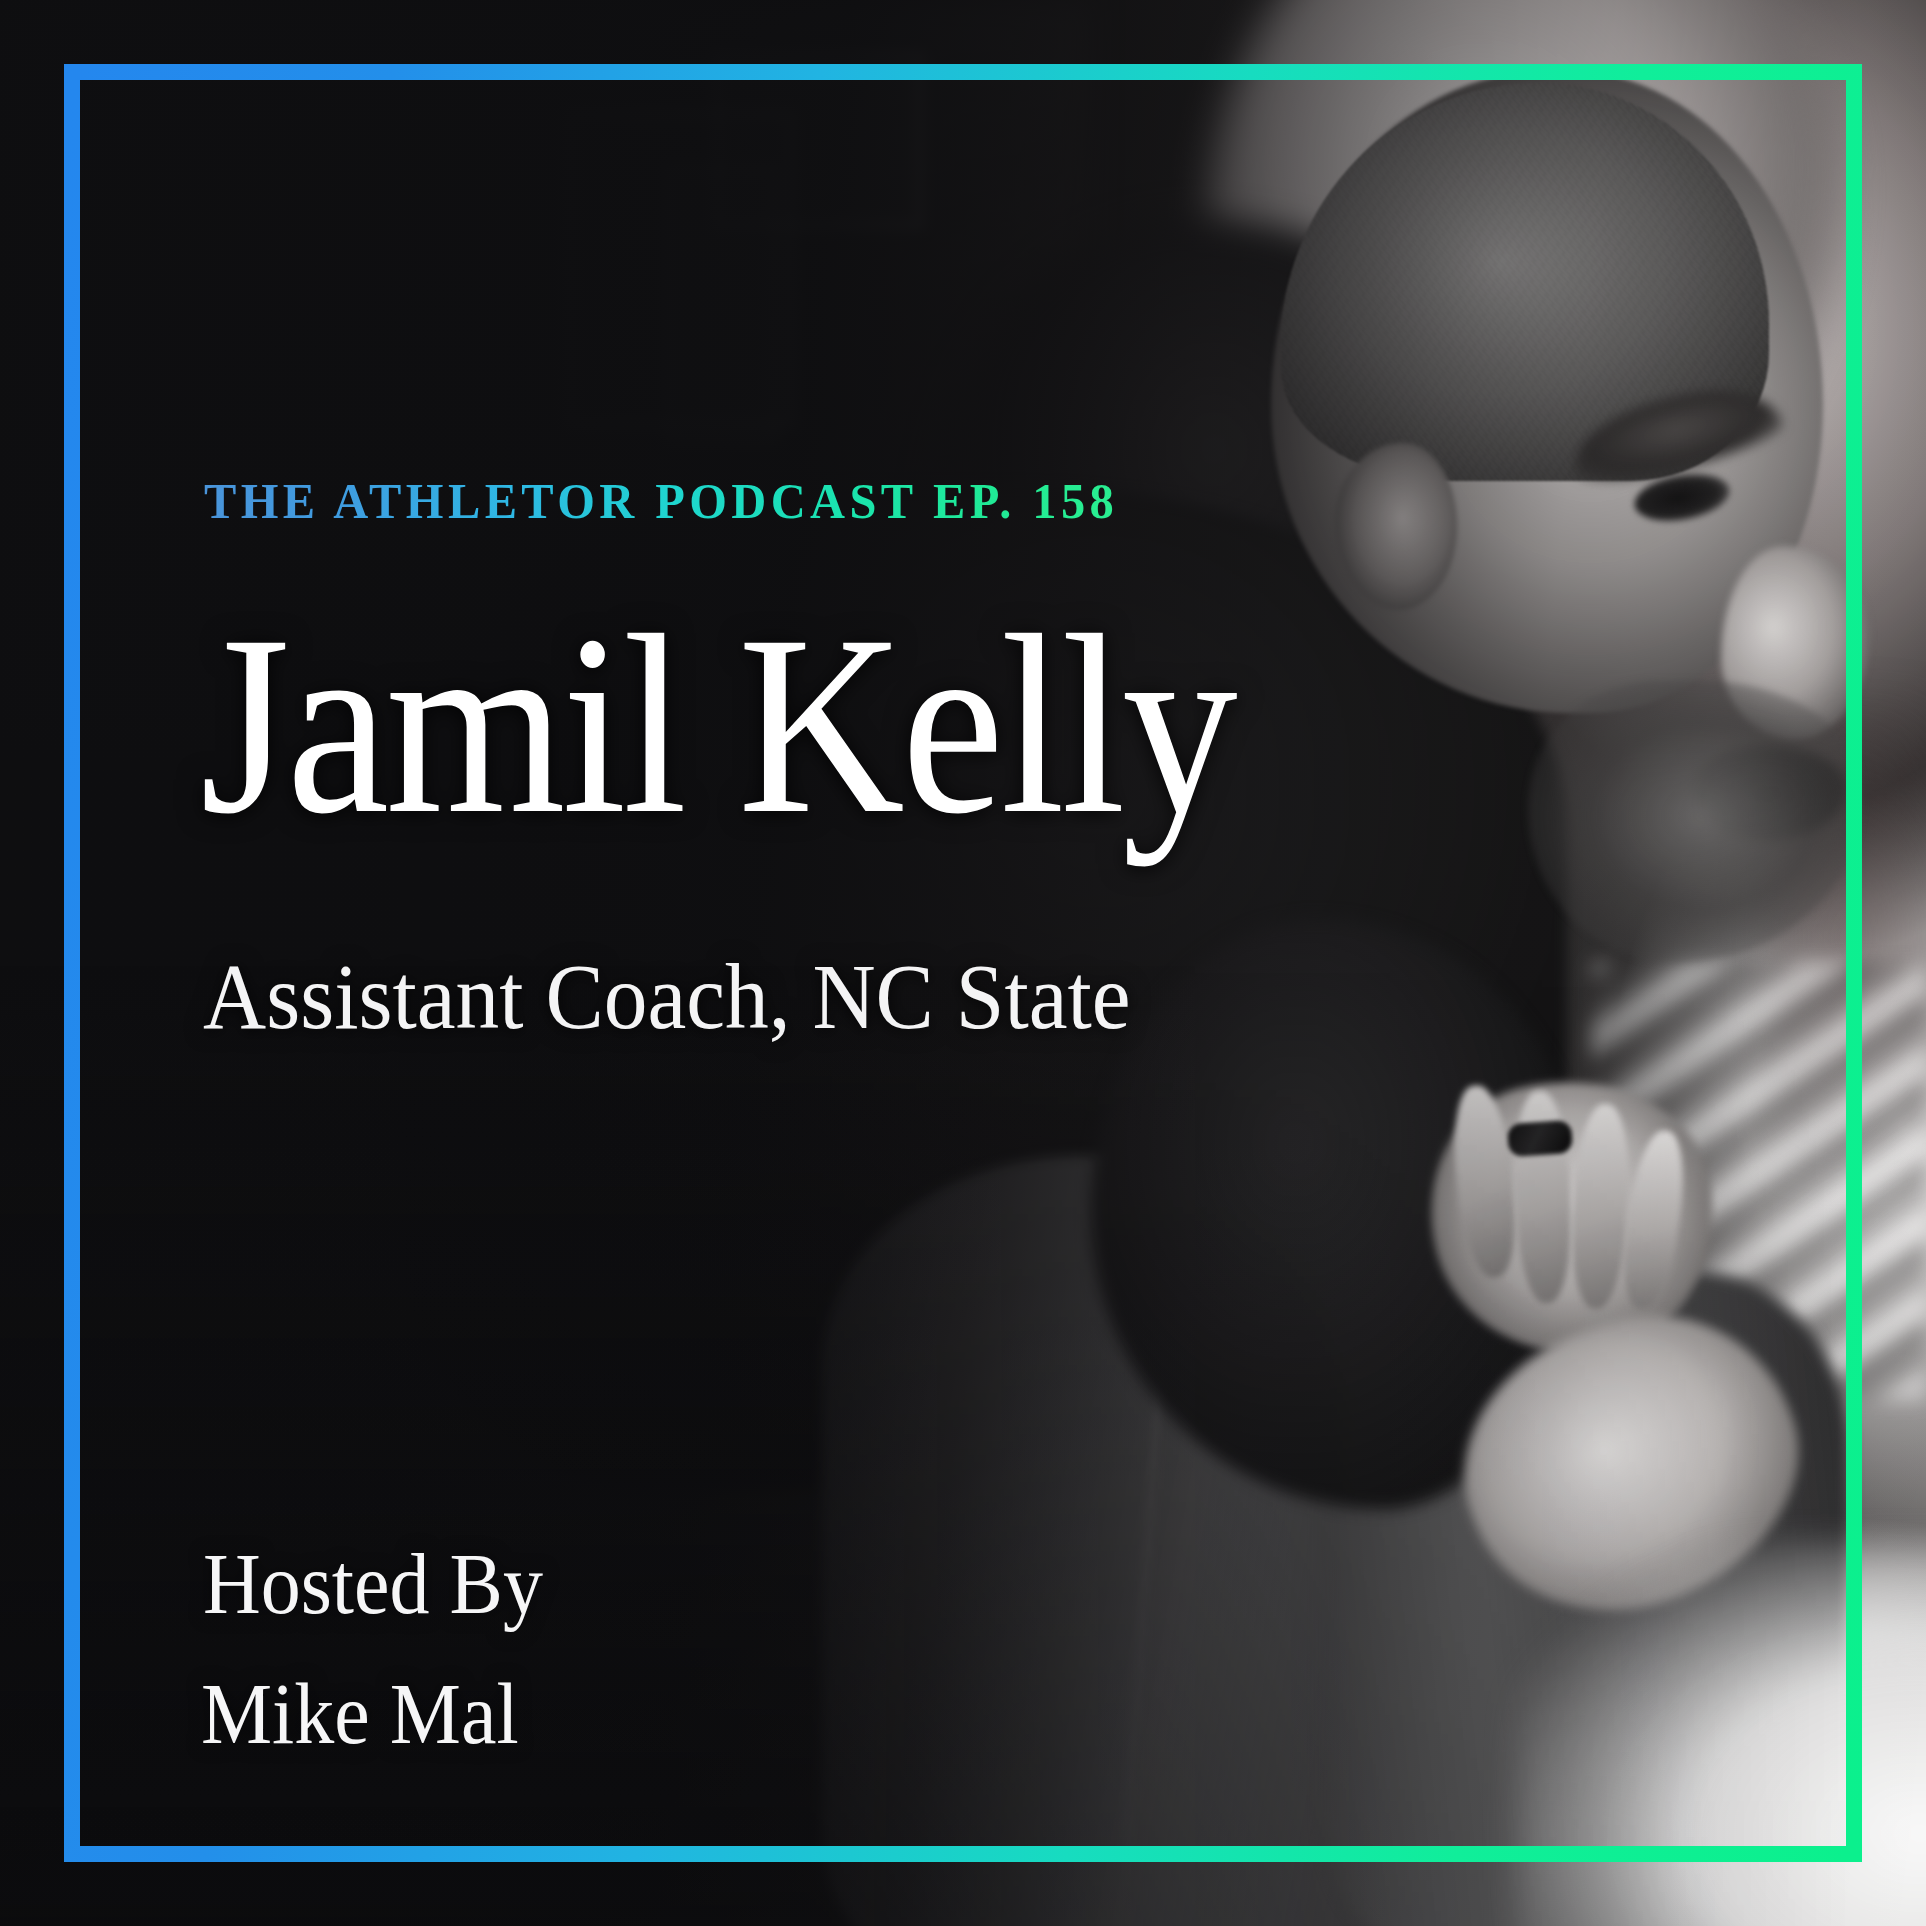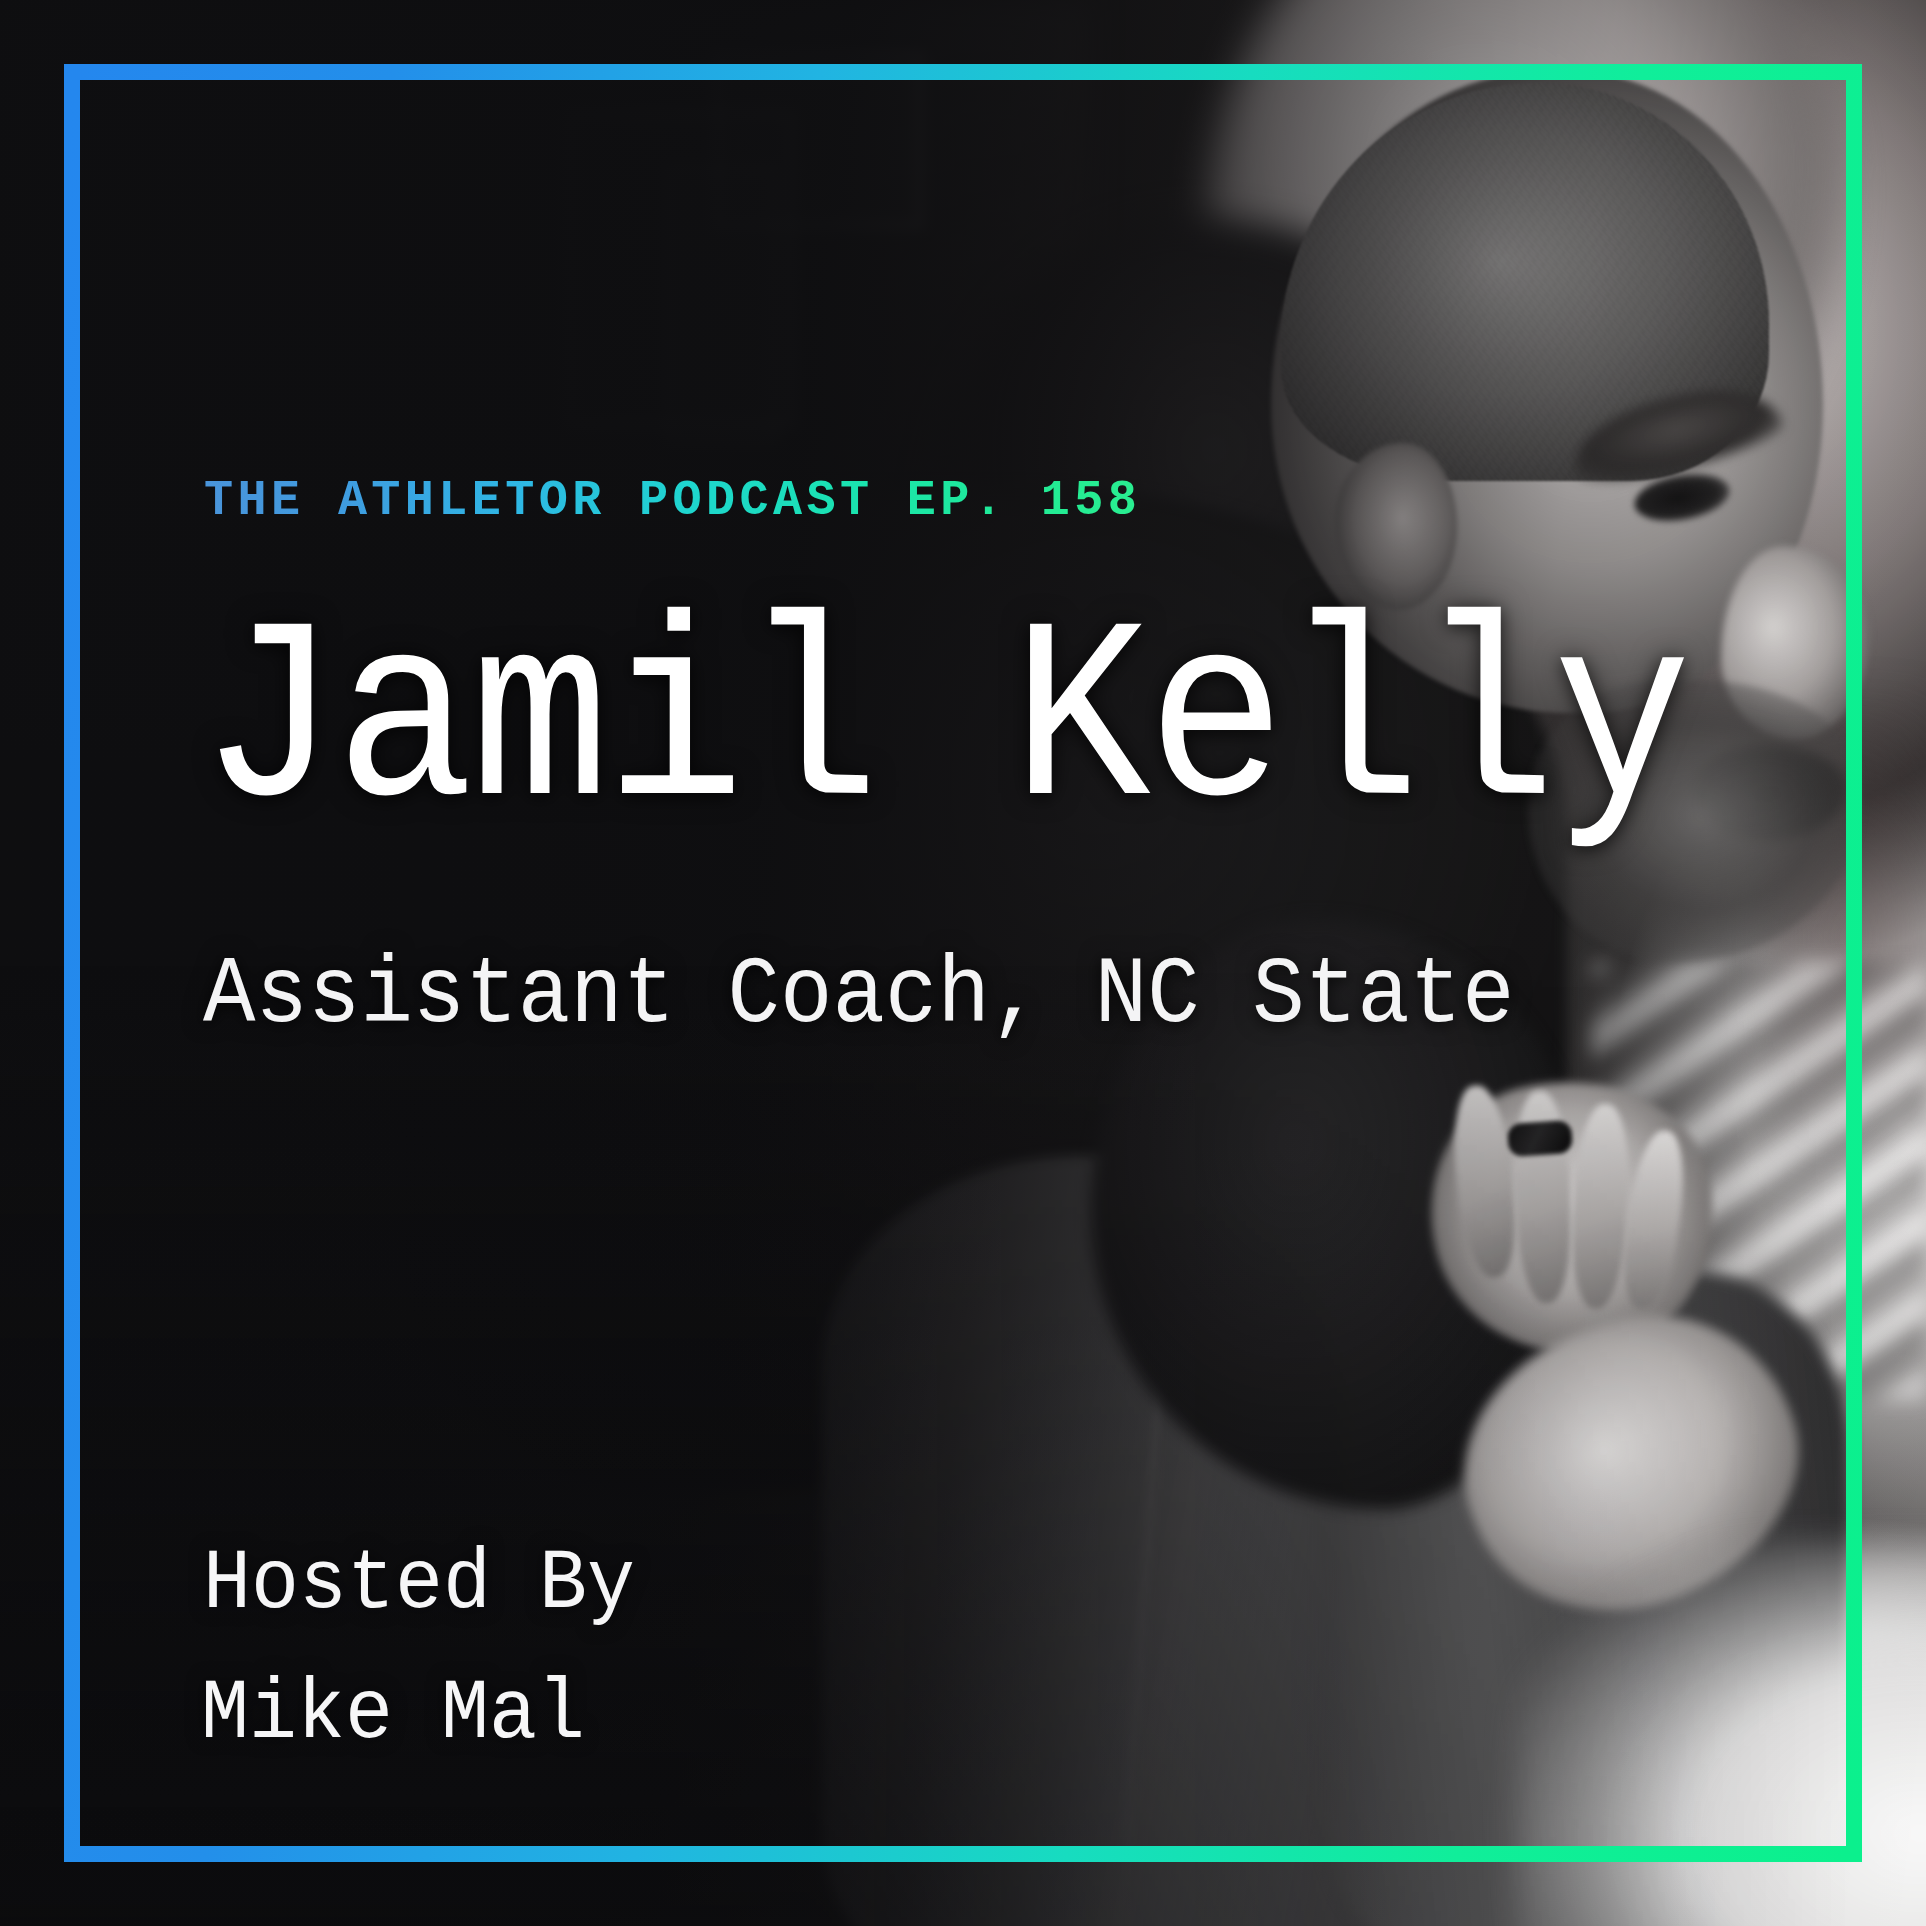--- a/index.html
+++ b/index.html
@@ -7,21 +7,21 @@
     padding: 0;
     background: #0f0f11;
   }
 
   #cover {
     position: relative;
     width: 1926px;
     height: 1926px;
     overflow: hidden;
     background: #151518;
-    font-family: Liberation Mono, monospace;
+    font-family: Liberation Serif, serif;
   }
 
   
   .photo {
     position: absolute;
     inset: 0;
     overflow: hidden;
     filter: grayscale(0.82) contrast(1.05);
   }
 

